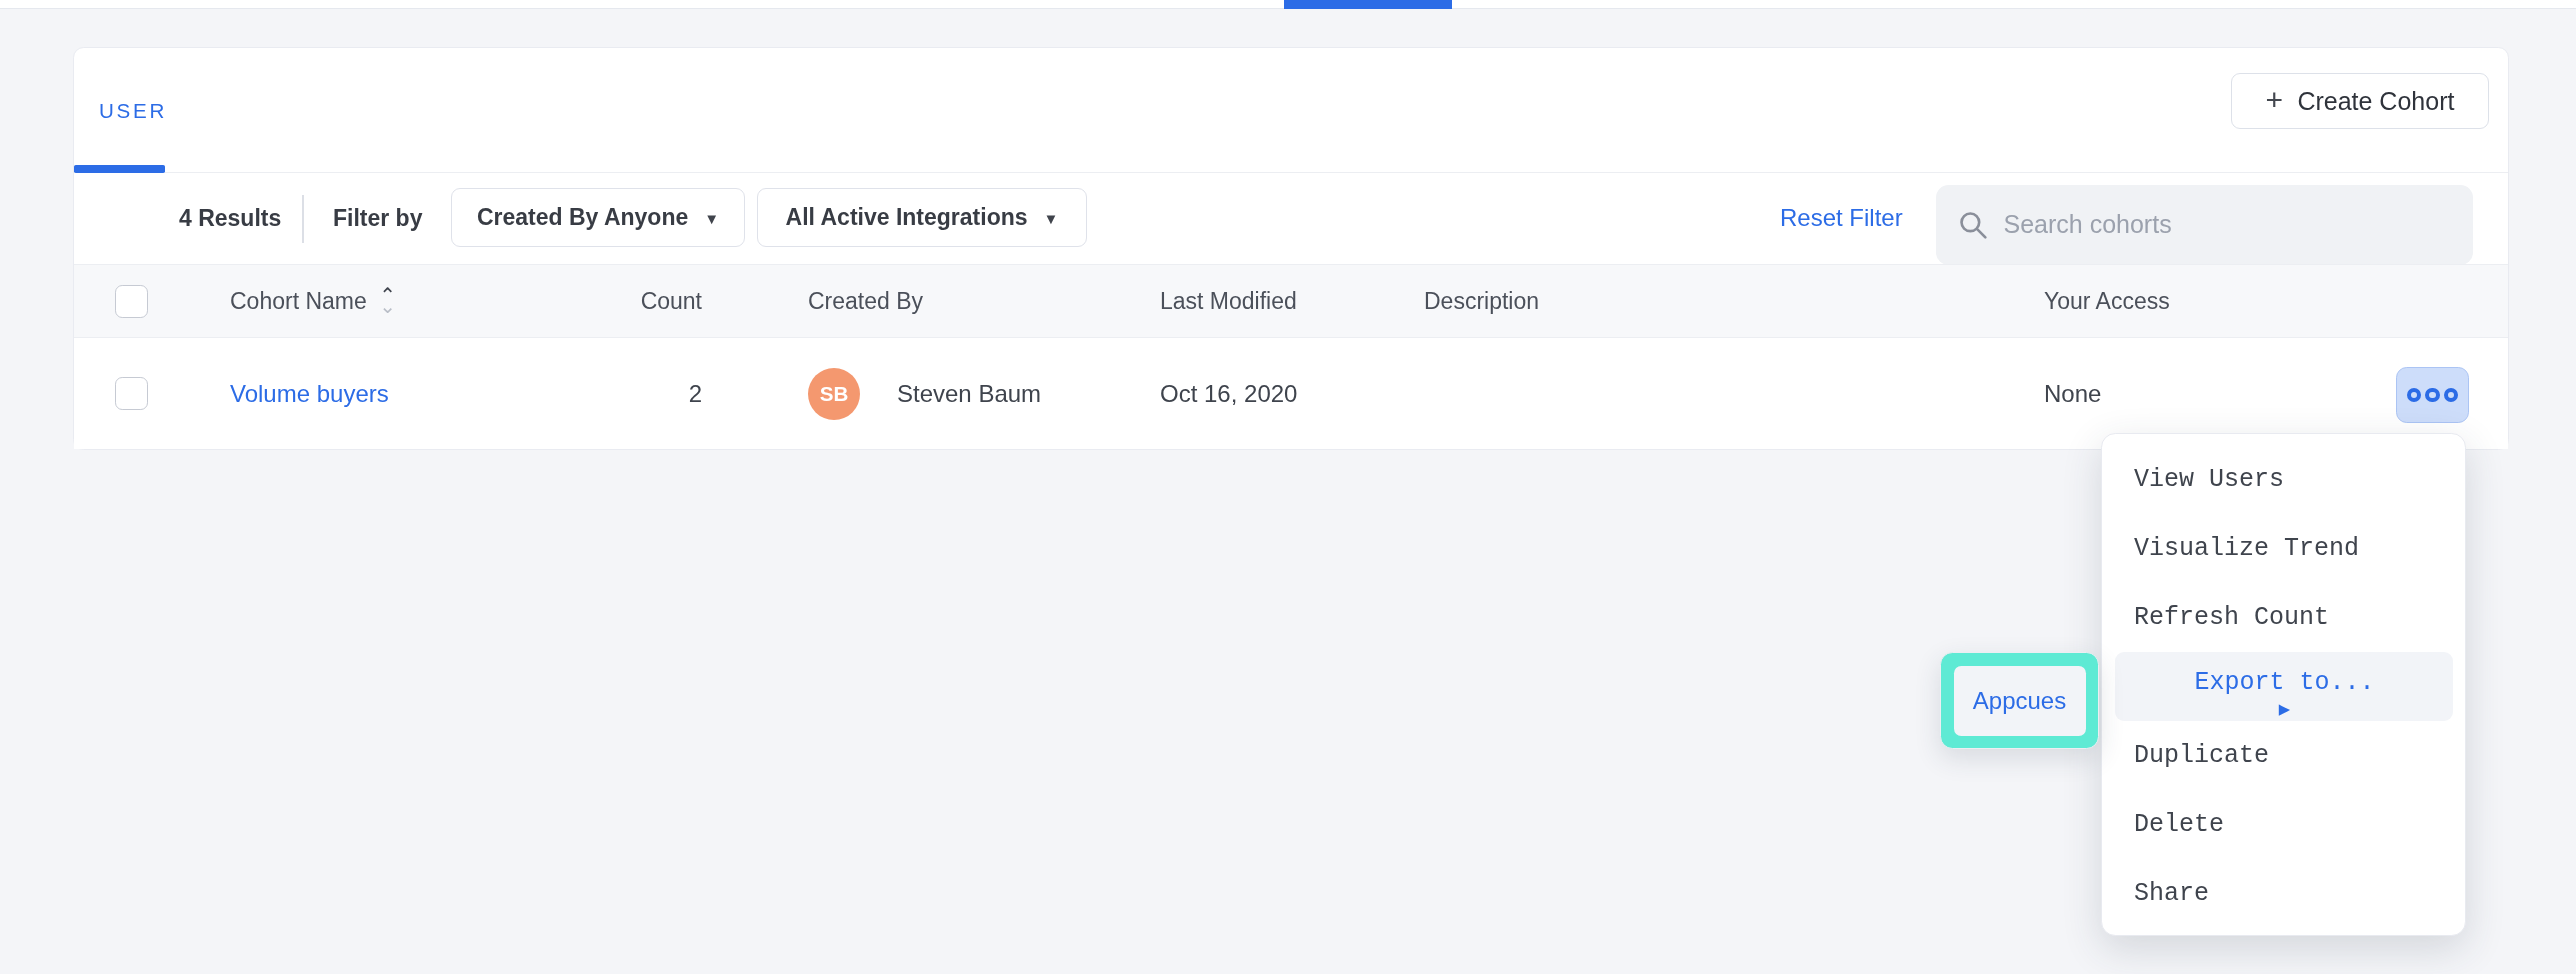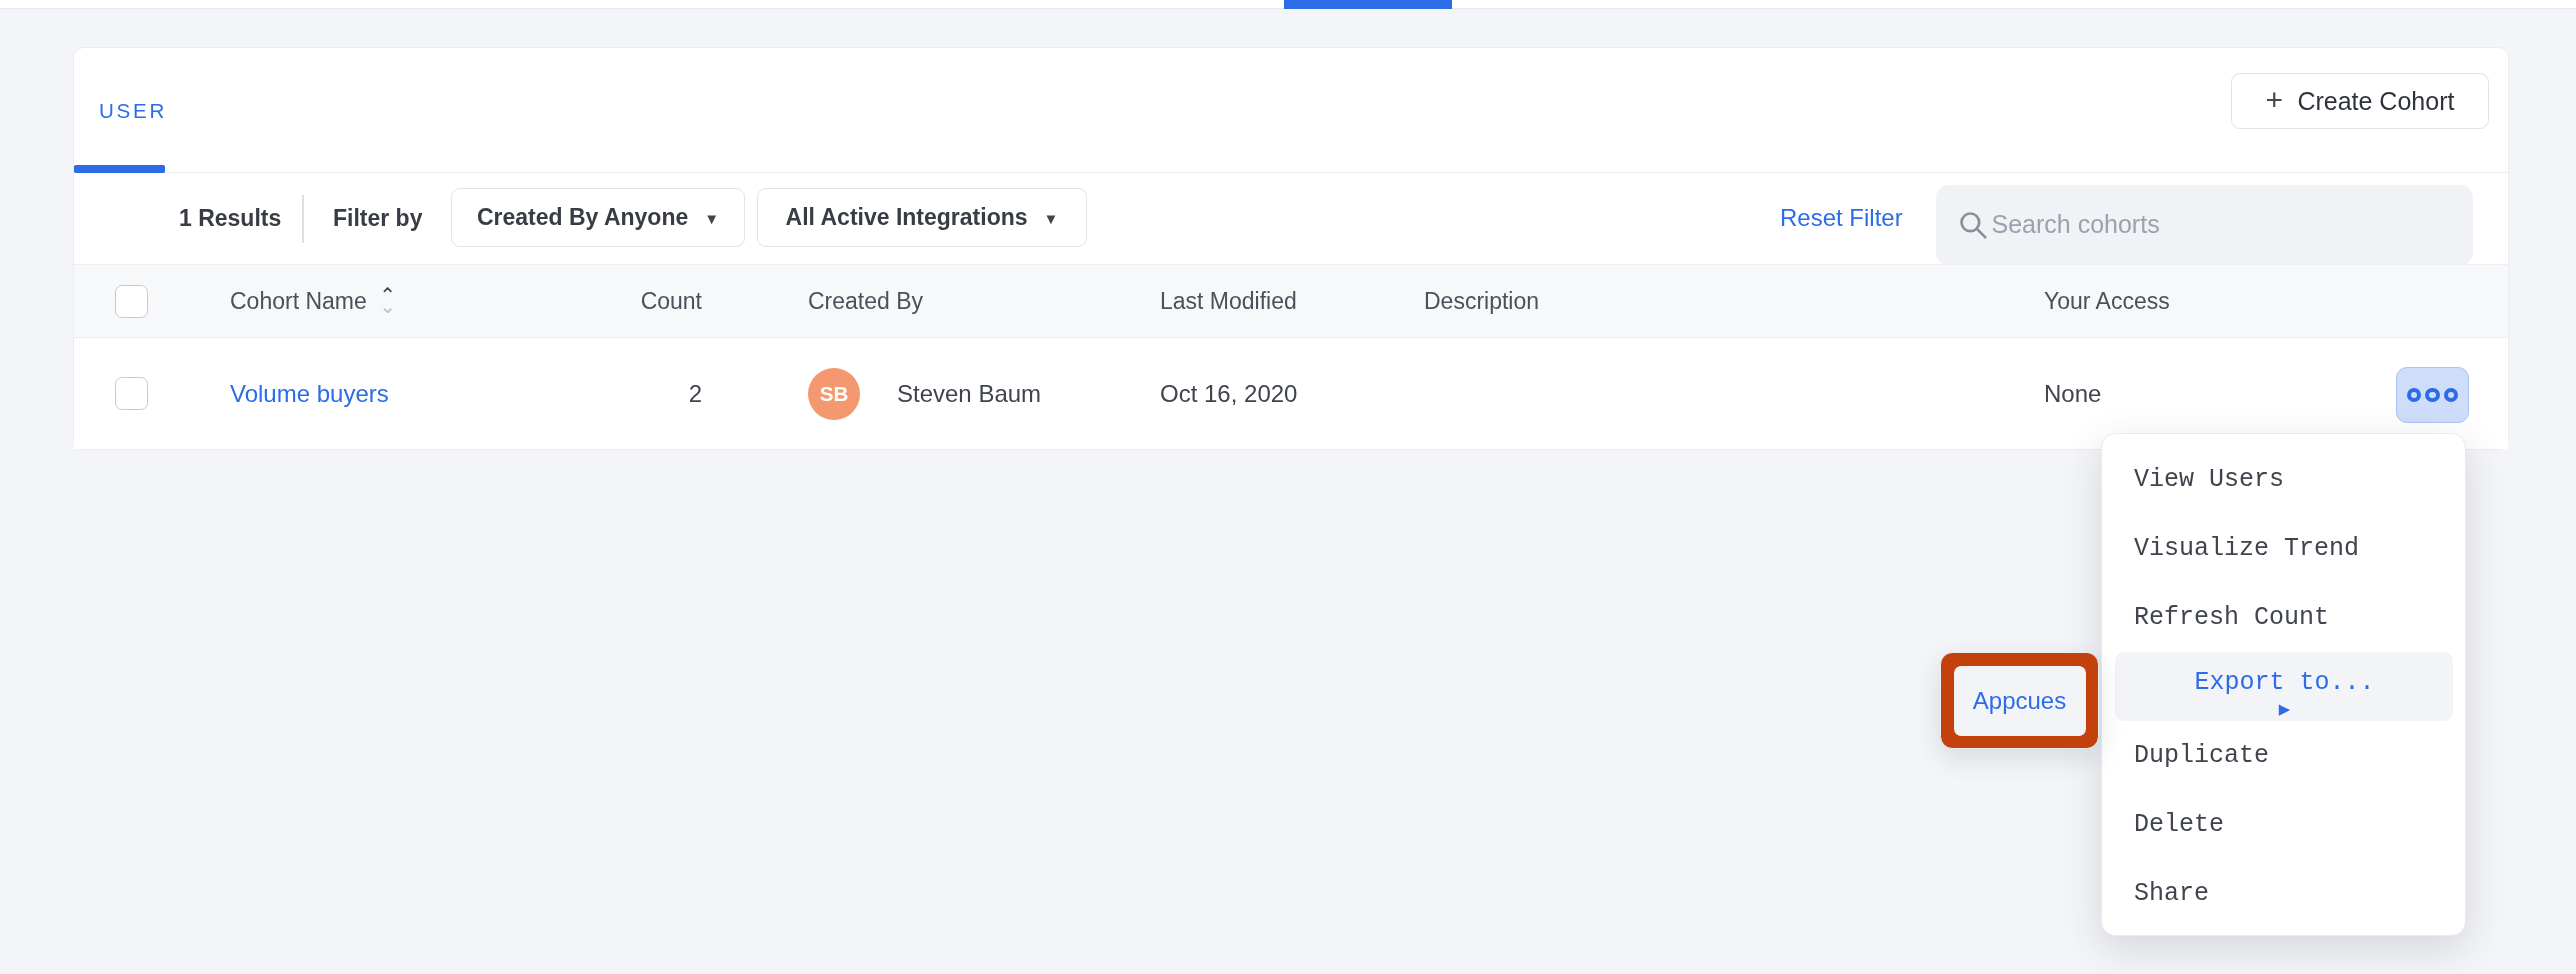--- a/index.html
+++ b/index.html
@@ -66,21 +66,21 @@
   .dd-created { left: 377px; width: 294px; }
   .dd-integrations { left: 683px; width: 330px; }
   .caret { font-size: 15px; color: #40444c; margin-top: 2.7px; }
   .reset-filter {
     position: absolute; left: 1706px; top: 0; height: 90px;
     display: flex; align-items: center; font-size: 24px; color: #2c6ce6; cursor: pointer;
   }
   .search-box {
     position: absolute; left: 1862px; top: 11.6px; width: 537px; height: 80px;
     background: #f0f2f5; border-radius: 12.5px;
-    display: flex; align-items: center; padding: 0 21.5px; gap: 4px;
+    display: flex; align-items: center; padding: 0 21.5px; gap: 16px;
   }
   .search-box svg { flex: 0 0 auto; }
   .search-input {
     border: none; outline: none; background: transparent; width: 100%;
     font-family: "Liberation Sans", sans-serif; font-size: 25px; color: #3f444d;
   }
   .search-input::placeholder { color: #9ba1ad; opacity: 1; }
   
   .thead {
     position: absolute; left: 0; top: 216px; width: 100%; height: 74px;
@@ -133,21 +133,21 @@
   }
   .menu-item.highlighted {
     margin: 0 12.5px; padding-left: 20px; padding-right: 18px;
     background: #f2f4f8; border-radius: 9px;
     color: #2c6ce6; justify-content: flex-end; flex-direction: column;
   }
   .submenu-arrow { font-size: 19px; color: #2c6ce6; }
   
   .submenu {
     position: absolute; left: 1940px; top: 652px; width: 159px; height: 97px;
-    background: #c2410c; border: 0.9px solid #eceef2; border-radius: 12.5px;
+    background: #5eead4; border: 0.9px solid #eceef2; border-radius: 12.5px;
     box-shadow: 0 9px 27px rgba(45,55,75,0.14);
     padding: 12.5px; z-index: 6;
   }
   .submenu-item {
     width: 100%; height: 100%; background: #f2f4f8; border-radius: 7.2px;
     display: flex; align-items: center; justify-content: center;
     font-size: 24px; color: #2c6ce6; cursor: pointer;
   }
 </style>
 </head>
@@ -164,21 +164,21 @@
       <span>USER</span>
     </div>
     <div class="tab-underline"></div>
     <div class="create-btn">
       <span class="plus">+</span>
       <span>Create Cohort</span>
     </div>
   </div>
 
   <div class="filter-row">
-    <div class="results-label">1 Results</div>
+    <div class="results-label">4 Results</div>
     <div class="v-divider"></div>
     <div class="filterby-label">Filter by</div>
     <div class="dropdown dd-created">
       <span>Created By Anyone</span>
       <span class="caret">▼</span>
     </div>
     <div class="dropdown dd-integrations">
       <span>All Active Integrations</span>
       <span class="caret">▼</span>
     </div>

